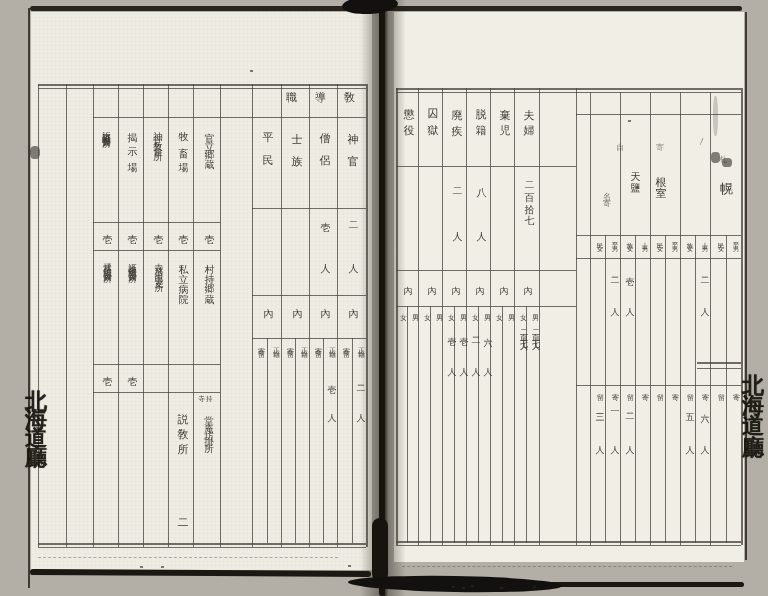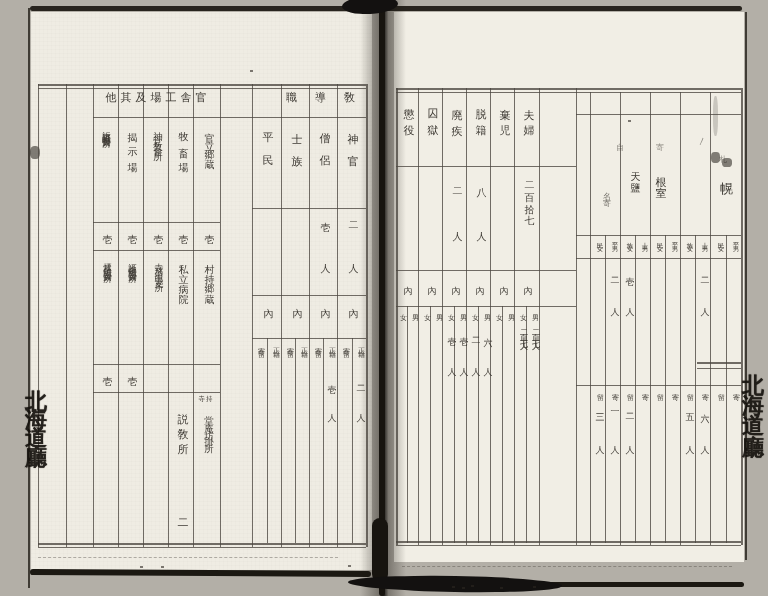--- a/index.html
+++ b/index.html
@@ -107,21 +107,20 @@
     <div class="gridline" style="left: 396px; top: 270px; width: 180px; height: 1px;"></div>
     <div class="gridline" style="left: 396px; top: 306px; width: 180px; height: 1px;"></div>
     <div class="gridline" style="left: 576px; top: 114px; width: 165px; height: 1px;"></div>
     <div class="gridline" style="left: 576px; top: 235px; width: 165px; height: 1px;"></div>
     <div class="gridline" style="left: 576px; top: 258px; width: 165px; height: 1px;"></div>
     <div class="gridline" style="left: 576px; top: 385px; width: 165px; height: 1px;"></div>
     <div class="gridline" style="left: 697px; top: 362px; width: 44px; height: 2px;"></div>
     <div class="gridline" style="left: 697px; top: 368px; width: 44px; height: 1px;"></div>
     <div class="gridline" style="left: 396px; top: 541px; width: 345px; height: 2px;"></div>
     <div class="gridline" style="left: 396px; top: 545px; width: 345px; height: 1px;"></div>
-    <div class="cell h rtl-h" style="left: 96px; top: 92px; width: 124px; height: 16px; font-size: 11px; letter-spacing: 4px;">他其及場工舎官</div>
     <div class="cell v" style="left: 199px; top: 124px; width: 15px; height: 100px; font-size: 10px; letter-spacing: 9px;">官立郷蔵</div>
     <div class="cell v" style="left: 173px; top: 124px; width: 15px; height: 100px; font-size: 10px; letter-spacing: 15px;">牧畜場</div>
     <div class="cell v" style="left: 148px; top: 124px; width: 15px; height: 100px; font-size: 9.5px; letter-spacing: 5px;">神官敎會所</div>
     <div class="cell v" style="left: 122px; top: 124px; width: 15px; height: 100px; font-size: 10px; letter-spacing: 15px;">揭示場</div>
     <div class="cell v" style="left: 98px; top: 124px; width: 13px; height: 100px; font-size: 8.5px; letter-spacing: 1.5px;">訴訟罫紙賣捌所</div>
     <div class="cell v" style="left: 201px; top: 226px; width: 13px; height: 14px; font-size: 10px; letter-spacing: 0px;">壱</div>
     <div class="cell v" style="left: 175px; top: 226px; width: 13px; height: 14px; font-size: 10px; letter-spacing: 0px;">壱</div>
     <div class="cell v" style="left: 150px; top: 226px; width: 13px; height: 14px; font-size: 10px; letter-spacing: 0px;">壱</div>
     <div class="cell v" style="left: 124px; top: 226px; width: 13px; height: 14px; font-size: 10px; letter-spacing: 0px;">壱</div>
     <div class="cell v" style="left: 99px; top: 226px; width: 13px; height: 14px; font-size: 10px; letter-spacing: 0px;">壱</div>

